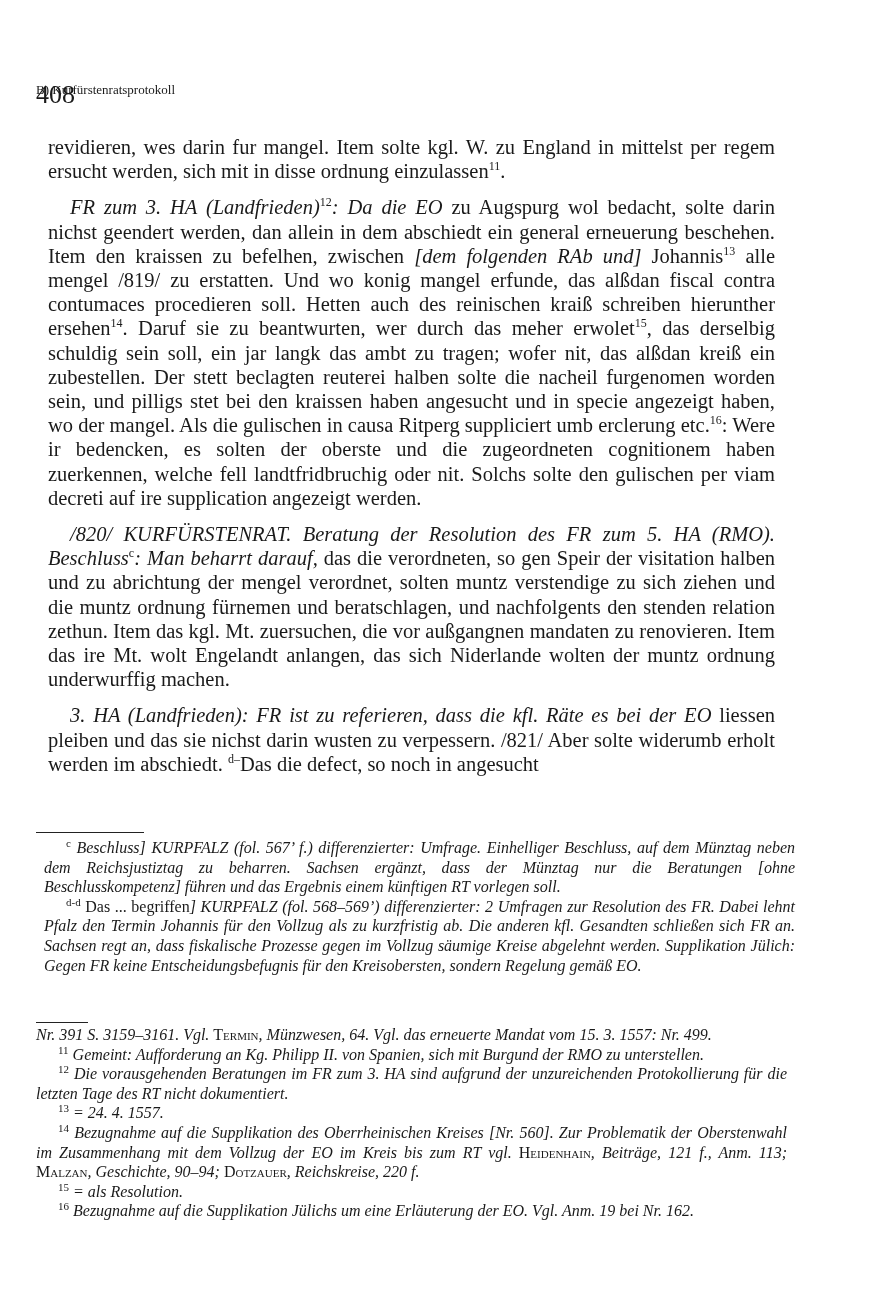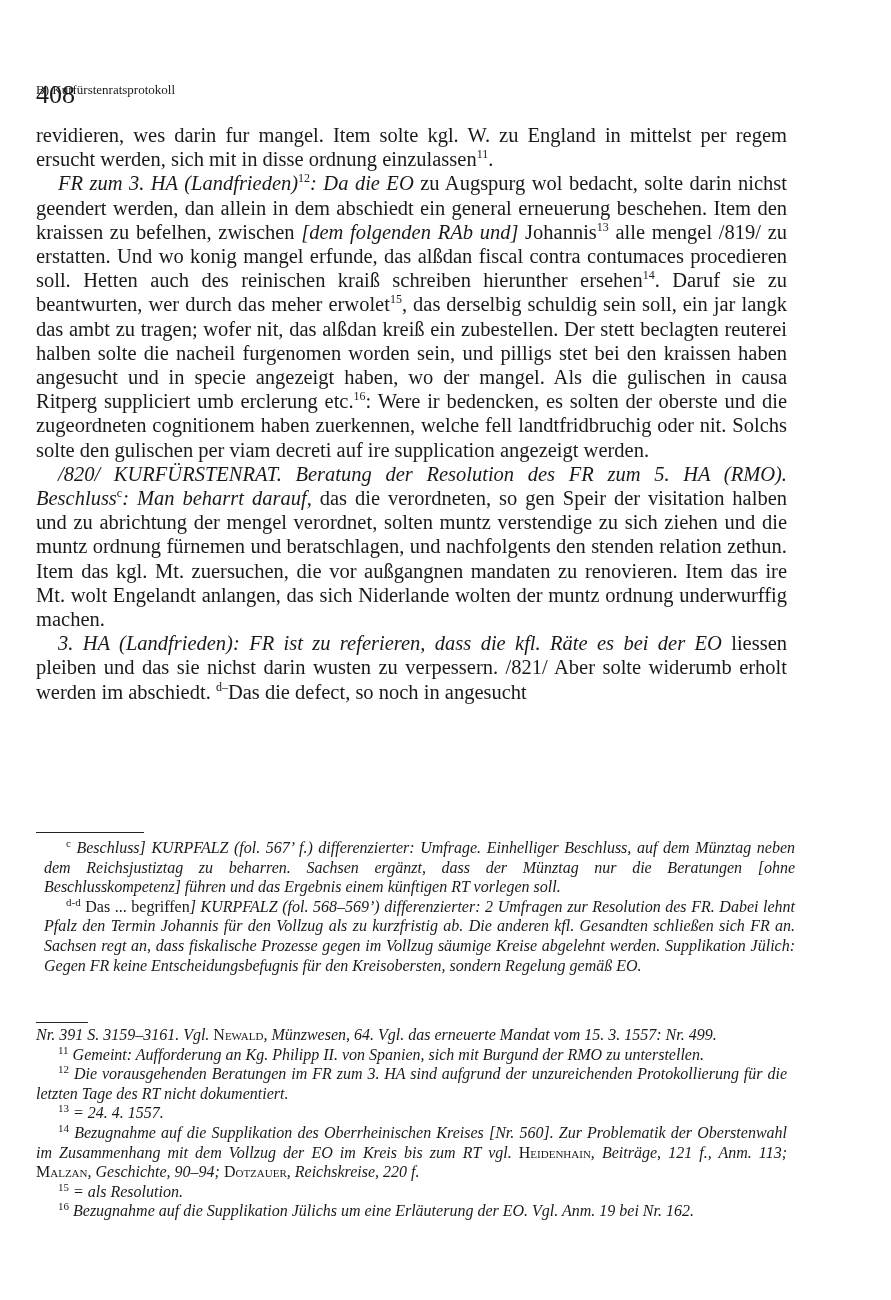--- a/index.html
+++ b/index.html
@@ -3,21 +3,21 @@
 <meta charset="utf-8">
 <style>
   html,body{margin:0;padding:0;background:#fff;}
   body{width:891px;height:1300px;position:relative;overflow:hidden;color:#1a1a1a;
        font-family:"Liberation Serif","DejaVu Serif",serif;}
   .page{position:absolute;left:36px;top:0;width:751px;}
   .header{position:absolute;top:80px;left:0;width:751px;height:26px;}
   .pagenum{position:absolute;left:0;top:0;font-size:26px;}
   .runhead{position:absolute;left:0;width:751px;top:2px;font-size:13px;}
   .body{position:absolute;top:123px;left:0;width:751px;font-size:20.5px;line-height:24.2px;text-align:justify;}
-  .body p{margin:0;}
+  .body p{margin:12px;}
   .ind{text-indent:22px;}
   i{font-style:italic;}
   sup{font-size:12px;line-height:0;vertical-align:super;}
   .sc{font-variant:small-caps;}
   .rule1{position:absolute;top:832px;left:0;width:108px;border-top:1px solid #222;}
   .notesA{position:absolute;top:838px;left:8px;width:751px;font-size:16px;line-height:19.6px;text-align:justify;}
   .notesA p{margin:0;}
   .rule2{position:absolute;top:1022px;left:0;width:52px;border-top:1px solid #222;}
   .notesB{position:absolute;top:1025px;left:0;width:751px;font-size:16px;line-height:19.6px;text-align:justify;}
   .notesB p{margin:0;}
@@ -44,21 +44,21 @@
   </div>
 
   <div class="rule1"></div>
   <div class="notesA">
     <p class="ind"><span class="nsup">c</span> <i>Beschluss]</i><i> KURPFALZ (fol. 567’ f.) differenzierter: Umfrage. Einhelliger Beschluss, auf dem Münztag neben dem Reichsjustiztag zu beharren. Sachsen ergänzt, dass der Münztag nur die Beratungen [ohne Beschlusskompetenz] führen und das Ergebnis einem künftigen RT vorlegen soll.</i></p>
     <p class="ind"><span class="nsup">d-d</span> <span>Das ... begriffen</span><i>] KURPFALZ (fol. 568–569’) differenzierter: 2 Umfragen zur Resolution des FR. Dabei lehnt Pfalz den Termin Johannis für den Vollzug als zu kurzfristig ab. Die anderen kfl. Gesandten schließen sich FR an. Sachsen regt an, dass fiskalische Prozesse gegen im Vollzug säumige Kreise abgelehnt werden. Supplikation Jülich: Gegen FR keine Entscheidungsbefugnis für den Kreisobersten, sondern Regelung gemäß EO.</i></p>
   </div>
 
   <div class="rule2"></div>
   <div class="notesB">
-    <p><i>Nr. 391 S. 3159–3161. Vgl. </i><span class="sc">Newald</span><i>, Münzwesen, 64. Vgl. das erneuerte Mandat vom 15. 3. 1557: Nr. 499.</i></p>
+    <p><i>Nr. 391 S. 3159–3161. Vgl. </i><span class="sc">Termin</span><i>, Münzwesen, 64. Vgl. das erneuerte Mandat vom 15. 3. 1557: Nr. 499.</i></p>
     <p class="ind"><span class="nsup">11</span> <i>Gemeint: Aufforderung an Kg. Philipp II. von Spanien, sich mit Burgund der RMO zu unterstellen.</i></p>
     <p class="ind"><span class="nsup">12</span> <i>Die vorausgehenden Beratungen im FR zum 3. HA sind aufgrund der unzureichenden Protokollierung für die letzten Tage des RT nicht dokumentiert.</i></p>
     <p class="ind"><span class="nsup">13</span> <i>= 24. 4. 1557.</i></p>
     <p class="ind"><span class="nsup">14</span> <i>Bezugnahme auf die Supplikation des Oberrheinischen Kreises [Nr. 560]. Zur Problematik der Oberstenwahl im Zusammenhang mit dem Vollzug der EO im Kreis bis zum RT vgl. </i><span class="sc">Heidenhain</span><i>, Beiträge, 121 f., Anm. 113; </i><span class="sc">Malzan</span><i>, Geschichte, 90–94; </i><span class="sc">Dotzauer</span><i>, Reichskreise, 220 f.</i></p>
     <p class="ind"><span class="nsup">15</span> <i>= als Resolution.</i></p>
     <p class="ind"><span class="nsup">16</span> <i>Bezugnahme auf die Supplikation Jülichs um eine Erläuterung der EO. Vgl. Anm. 19 bei Nr. 162.</i></p>
   </div>
 
 </div>
 

